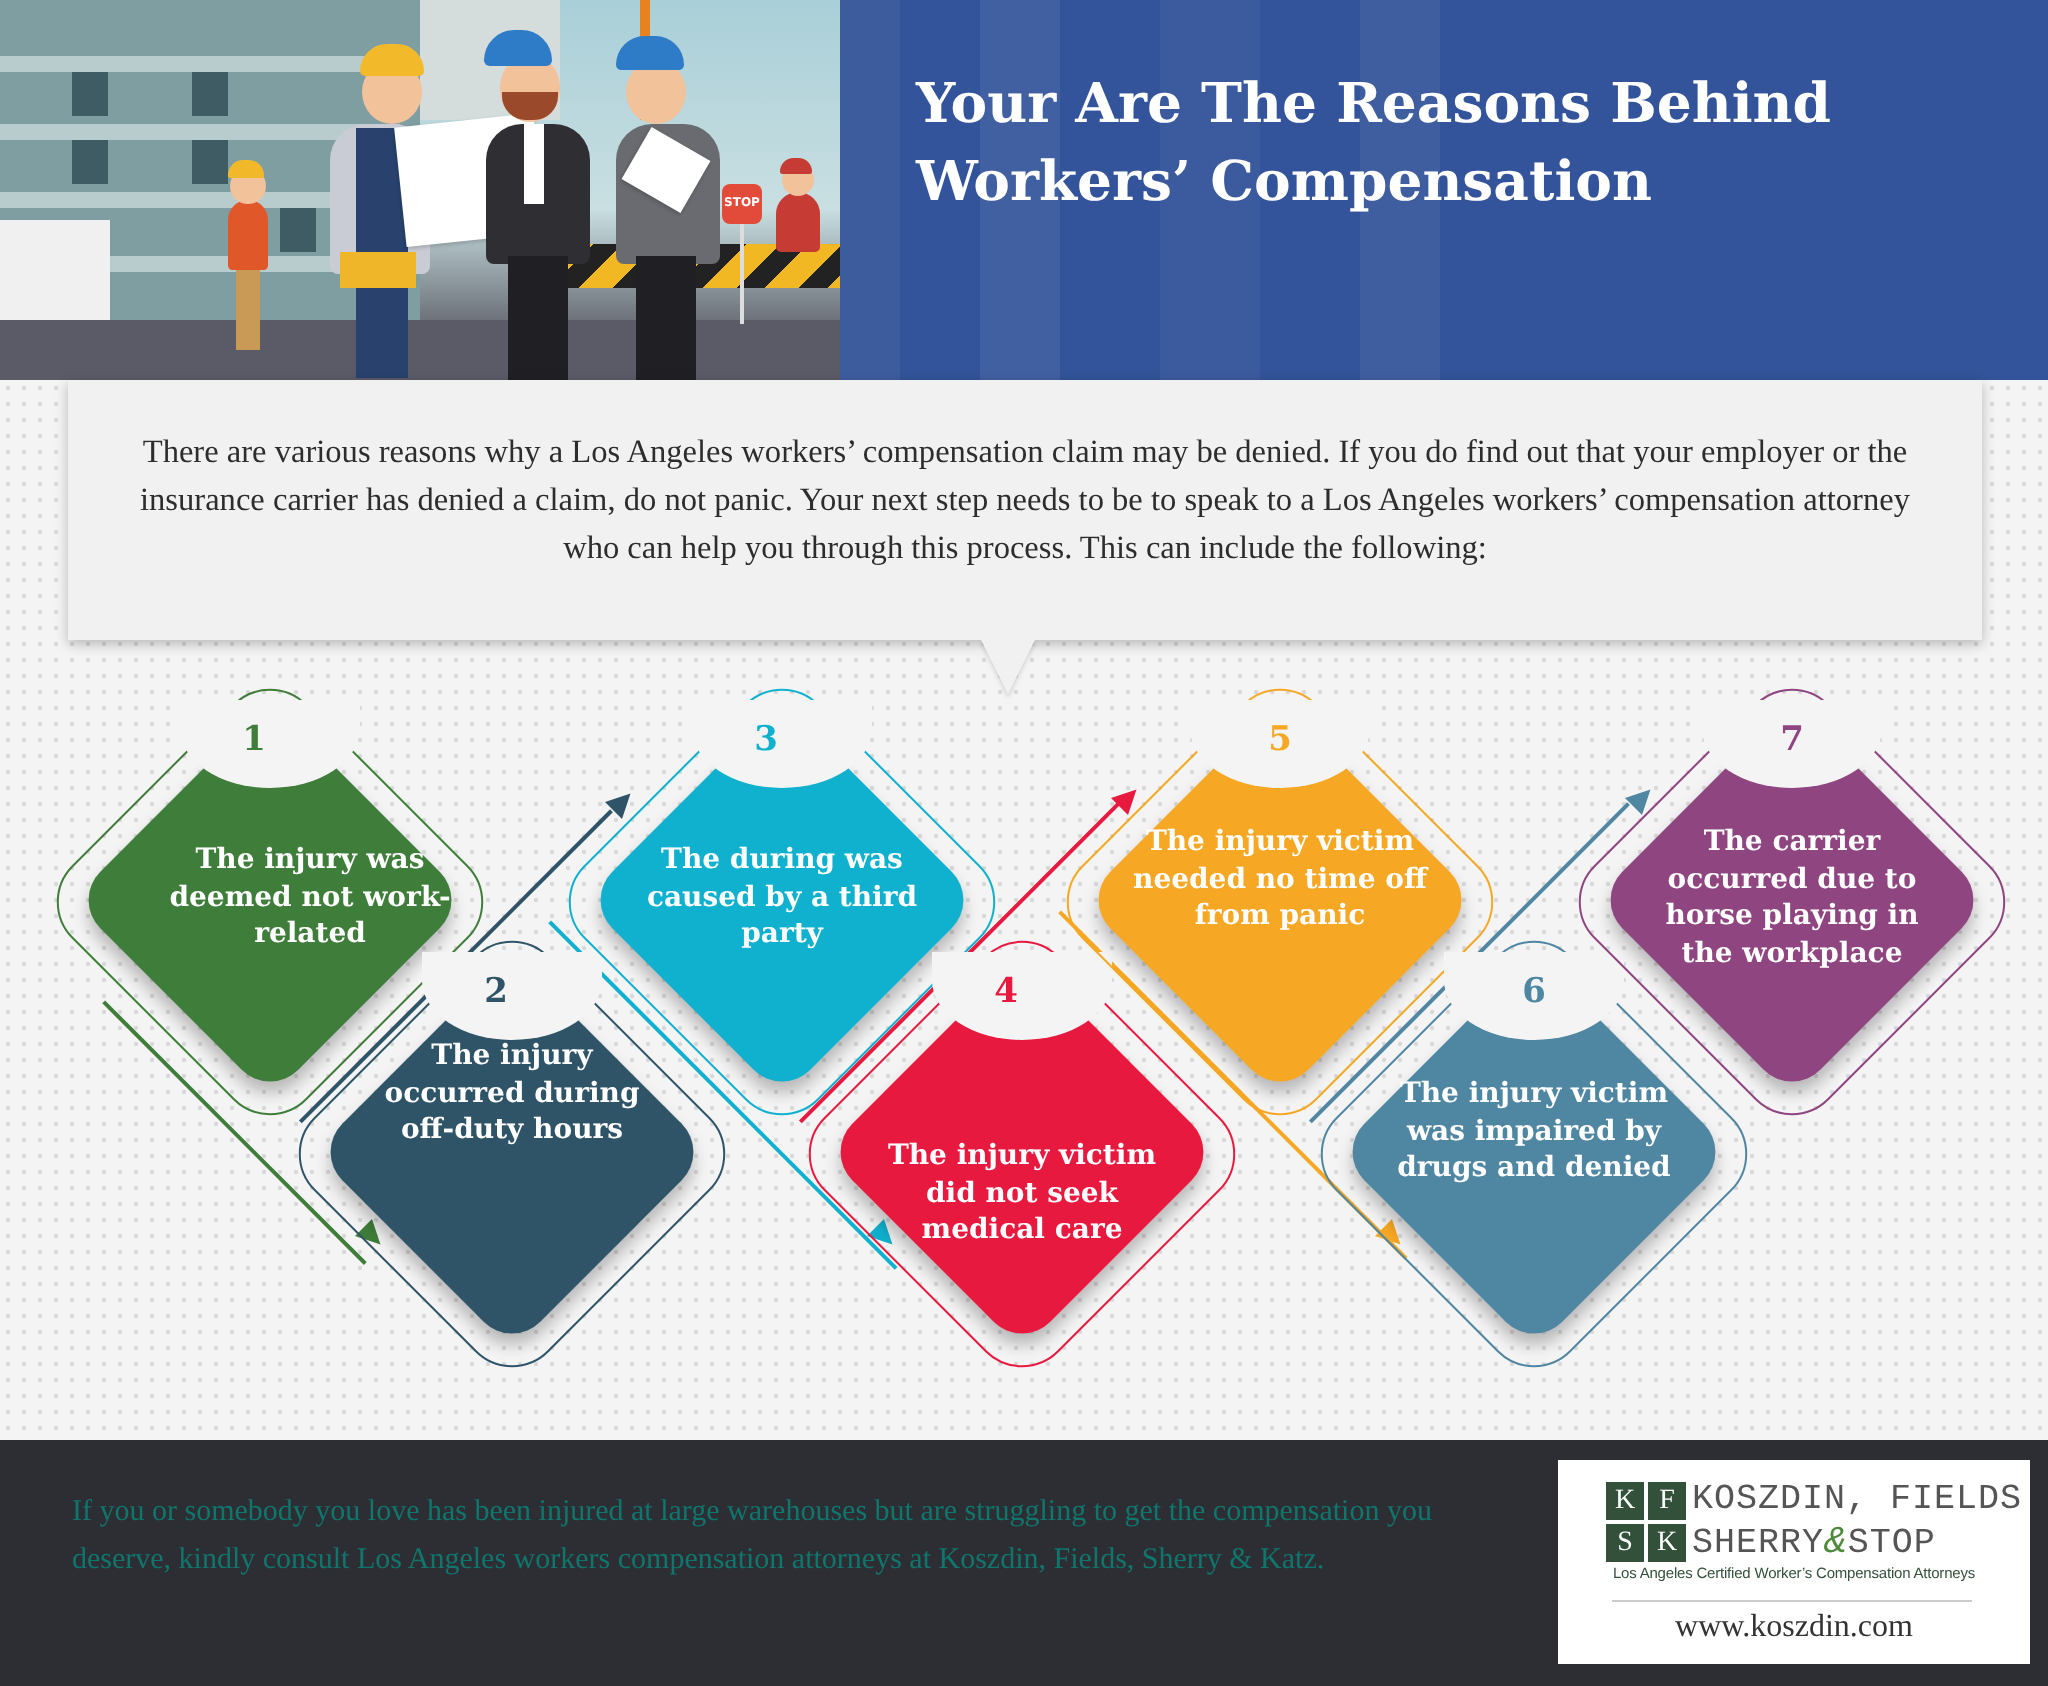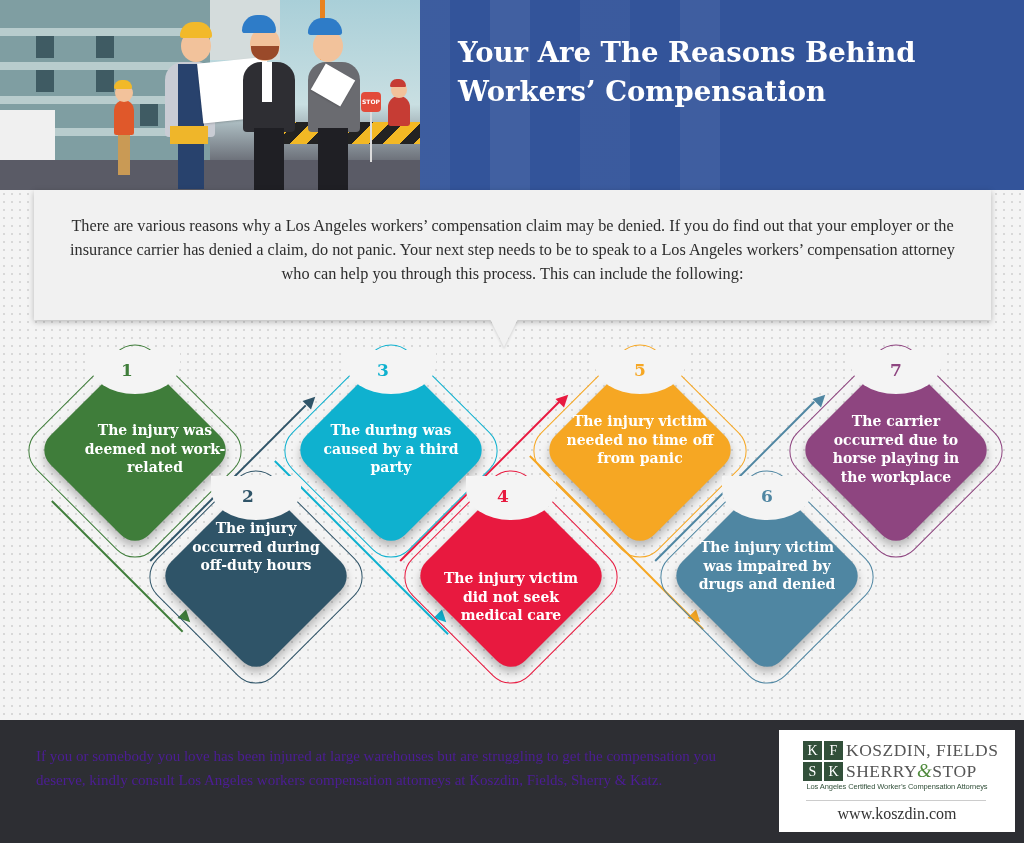--- a/index.html
+++ b/index.html
@@ -50,26 +50,26 @@
   .num { position: absolute; width: 40px; text-align: center; font-family: "DejaVu Serif", serif;
          font-weight: bold; font-size: 17px; }
   .dtext { position: absolute; width: 150px; text-align: center; color: #fff; font-family: "DejaVu Serif", serif;
            font-weight: bold; font-size: 14px; line-height: 18.5px; }
   .arrow-line { position: absolute; height: 1.5px; transform-origin: 0 50%; }
   .arrow-head { position: absolute; width: 0; height: 0; border-left: 6px solid transparent; border-right: 6px solid transparent;
                 border-bottom: 12px solid; }
 
   
   .footer { position: absolute; left: 0; top: 720px; width: 1024px; height: 123px; background: #2d2e33; }
-  .footer-text { position: absolute; left: 36px; top: 745px; width: 720px; color: #4c1d95;
+  .footer-text { position: absolute; left: 36px; top: 745px; width: 720px; color: #0f766e;
                  font-family: "Liberation Serif", serif; font-size: 15px; line-height: 23.5px; }
   .logo-box { position: absolute; left: 779px; top: 730px; width: 236px; height: 102px; background: #fff; }
   .kfsk { position: absolute; left: 803px; top: 741px; width: 40px; height: 40px; display: grid; grid-template-columns: 1fr 1fr; gap: 2px; }
   .kfsk span { background: #32503a; color: #fff; font-family: "Liberation Serif", serif; font-size: 14px; text-align: center; line-height: 19px; }
-  .firm1, .firm2 { position: absolute; left: 846px; color: #555; font-family: Liberation Serif, serif; font-size: 17.5px; letter-spacing: 0.5px; }
+  .firm1, .firm2 { position: absolute; left: 846px; color: #555; font-family: Liberation Mono, monospace; font-size: 17.5px; letter-spacing: 0.5px; }
   .firm1 { top: 740px; } .firm2 { top: 760px; }
   .amp { color: #4f8a3c; font-style: italic; font-size: 19px; }
   .tag { position: absolute; left: 783px; top: 782px; width: 228px; text-align: center; color: #32503a;
          font-family: Liberation Sans, sans-serif; font-size: 7.5px; letter-spacing: -0.1px; }
   .logo-rule { position: absolute; left: 806px; top: 800px; width: 180px; height: 1px; background: #ccc; }
   .url { position: absolute; left: 779px; top: 805px; width: 236px; text-align: center; color: #333;
          font-family: "Liberation Serif", serif; font-size: 16px; }
 </style>
 </head>
 <body>

